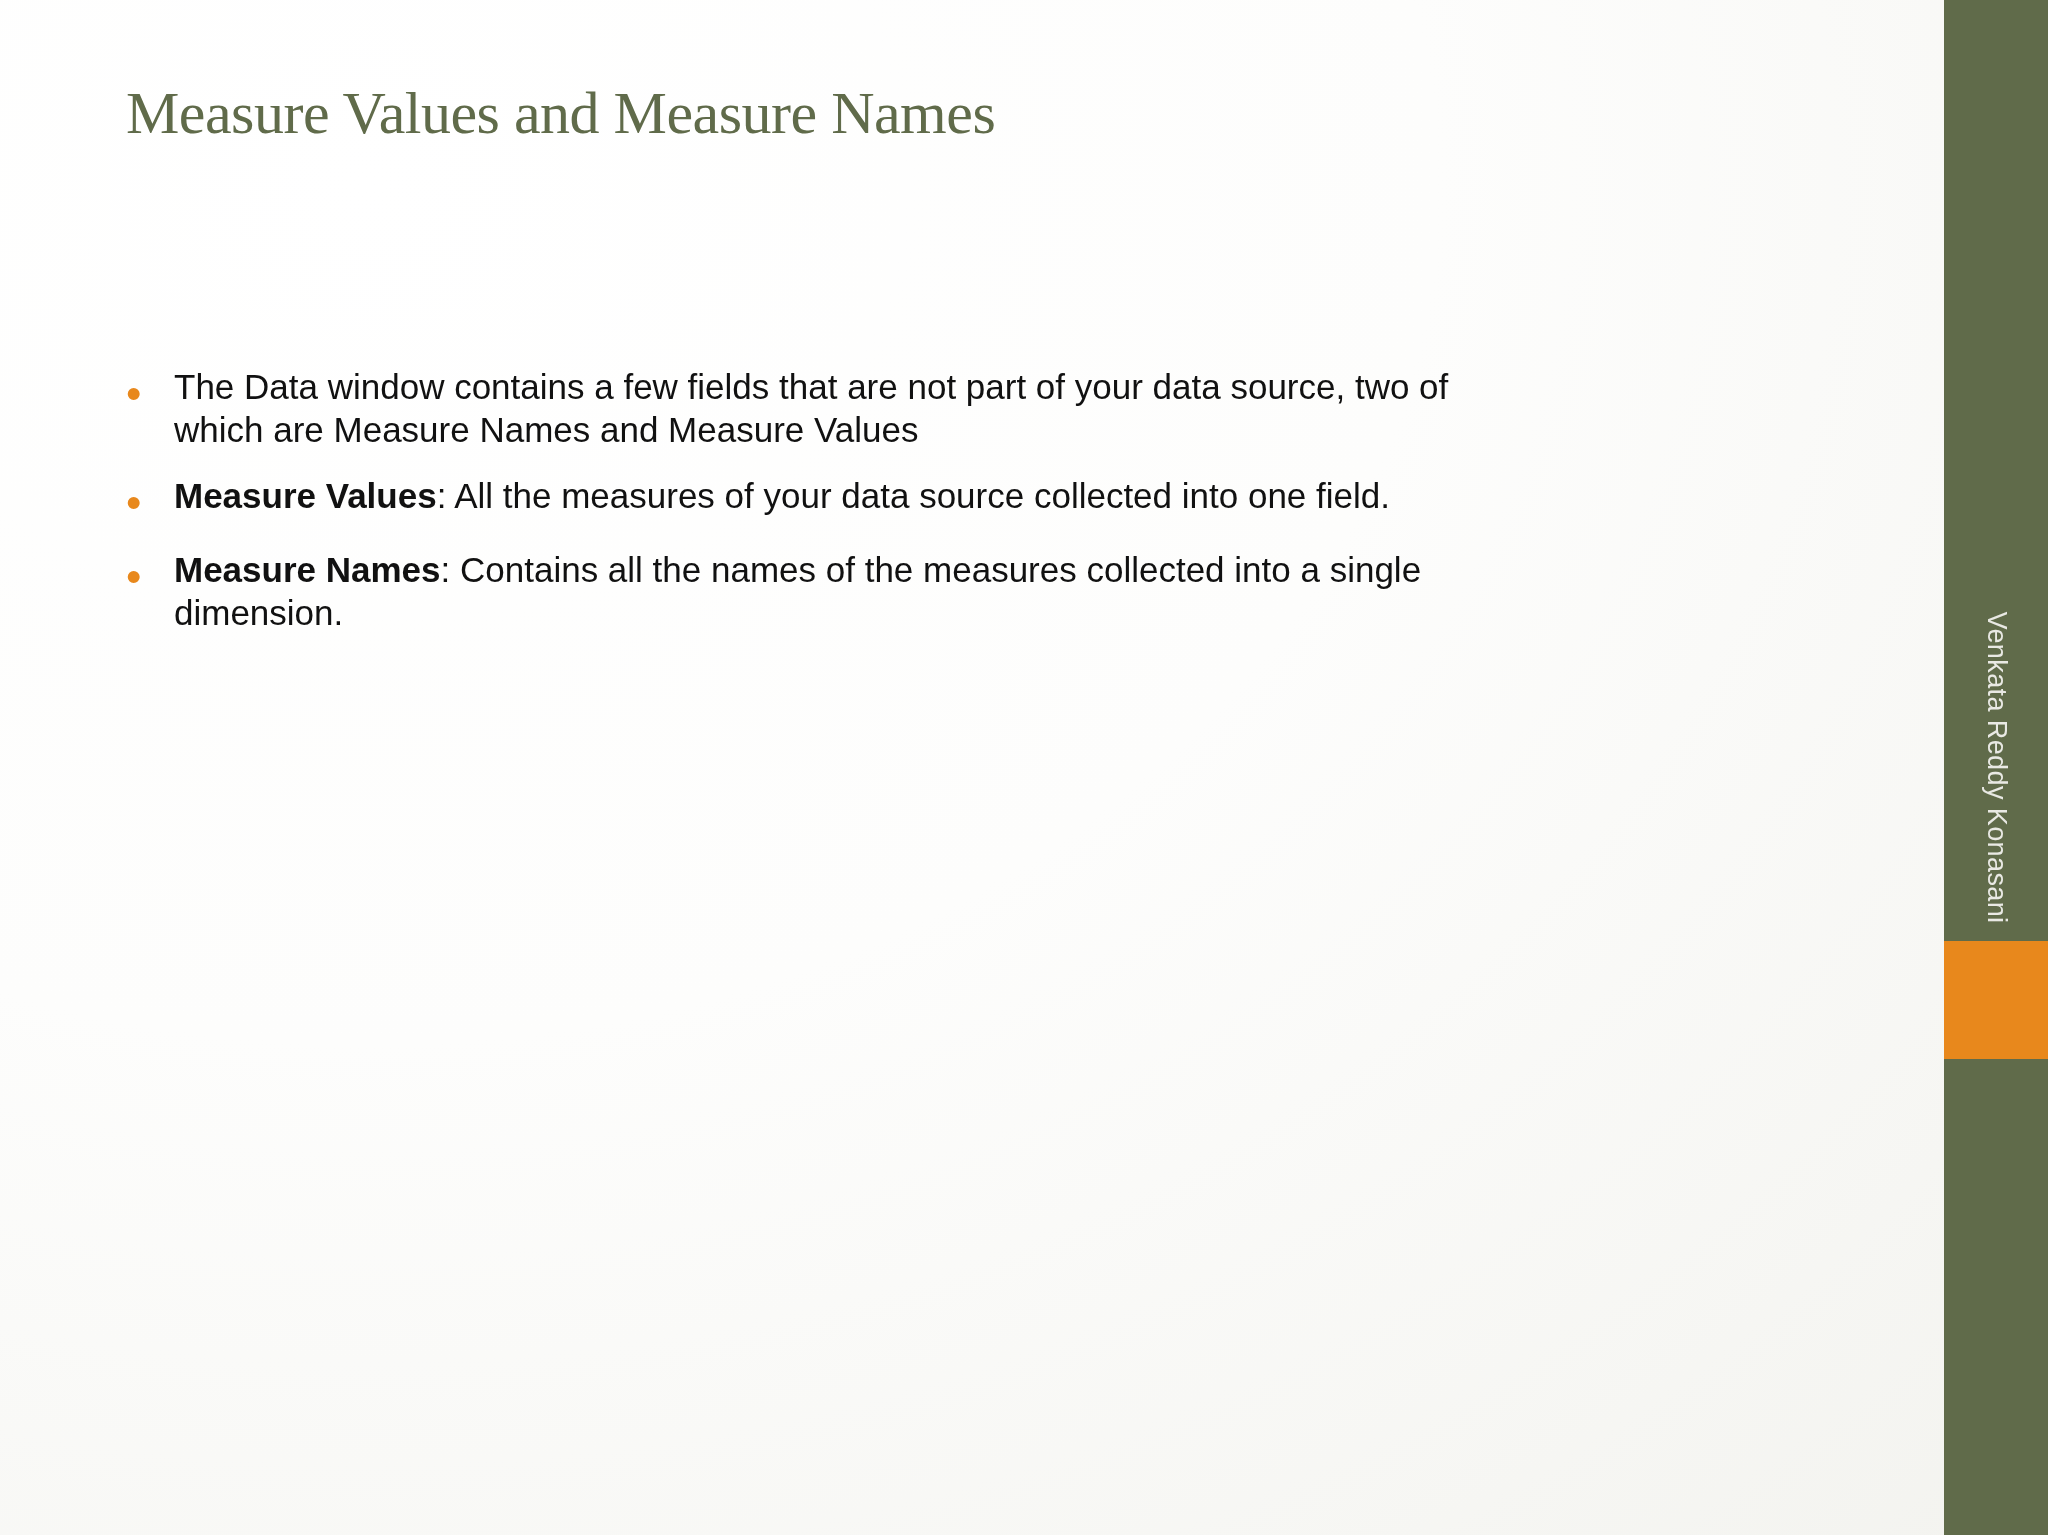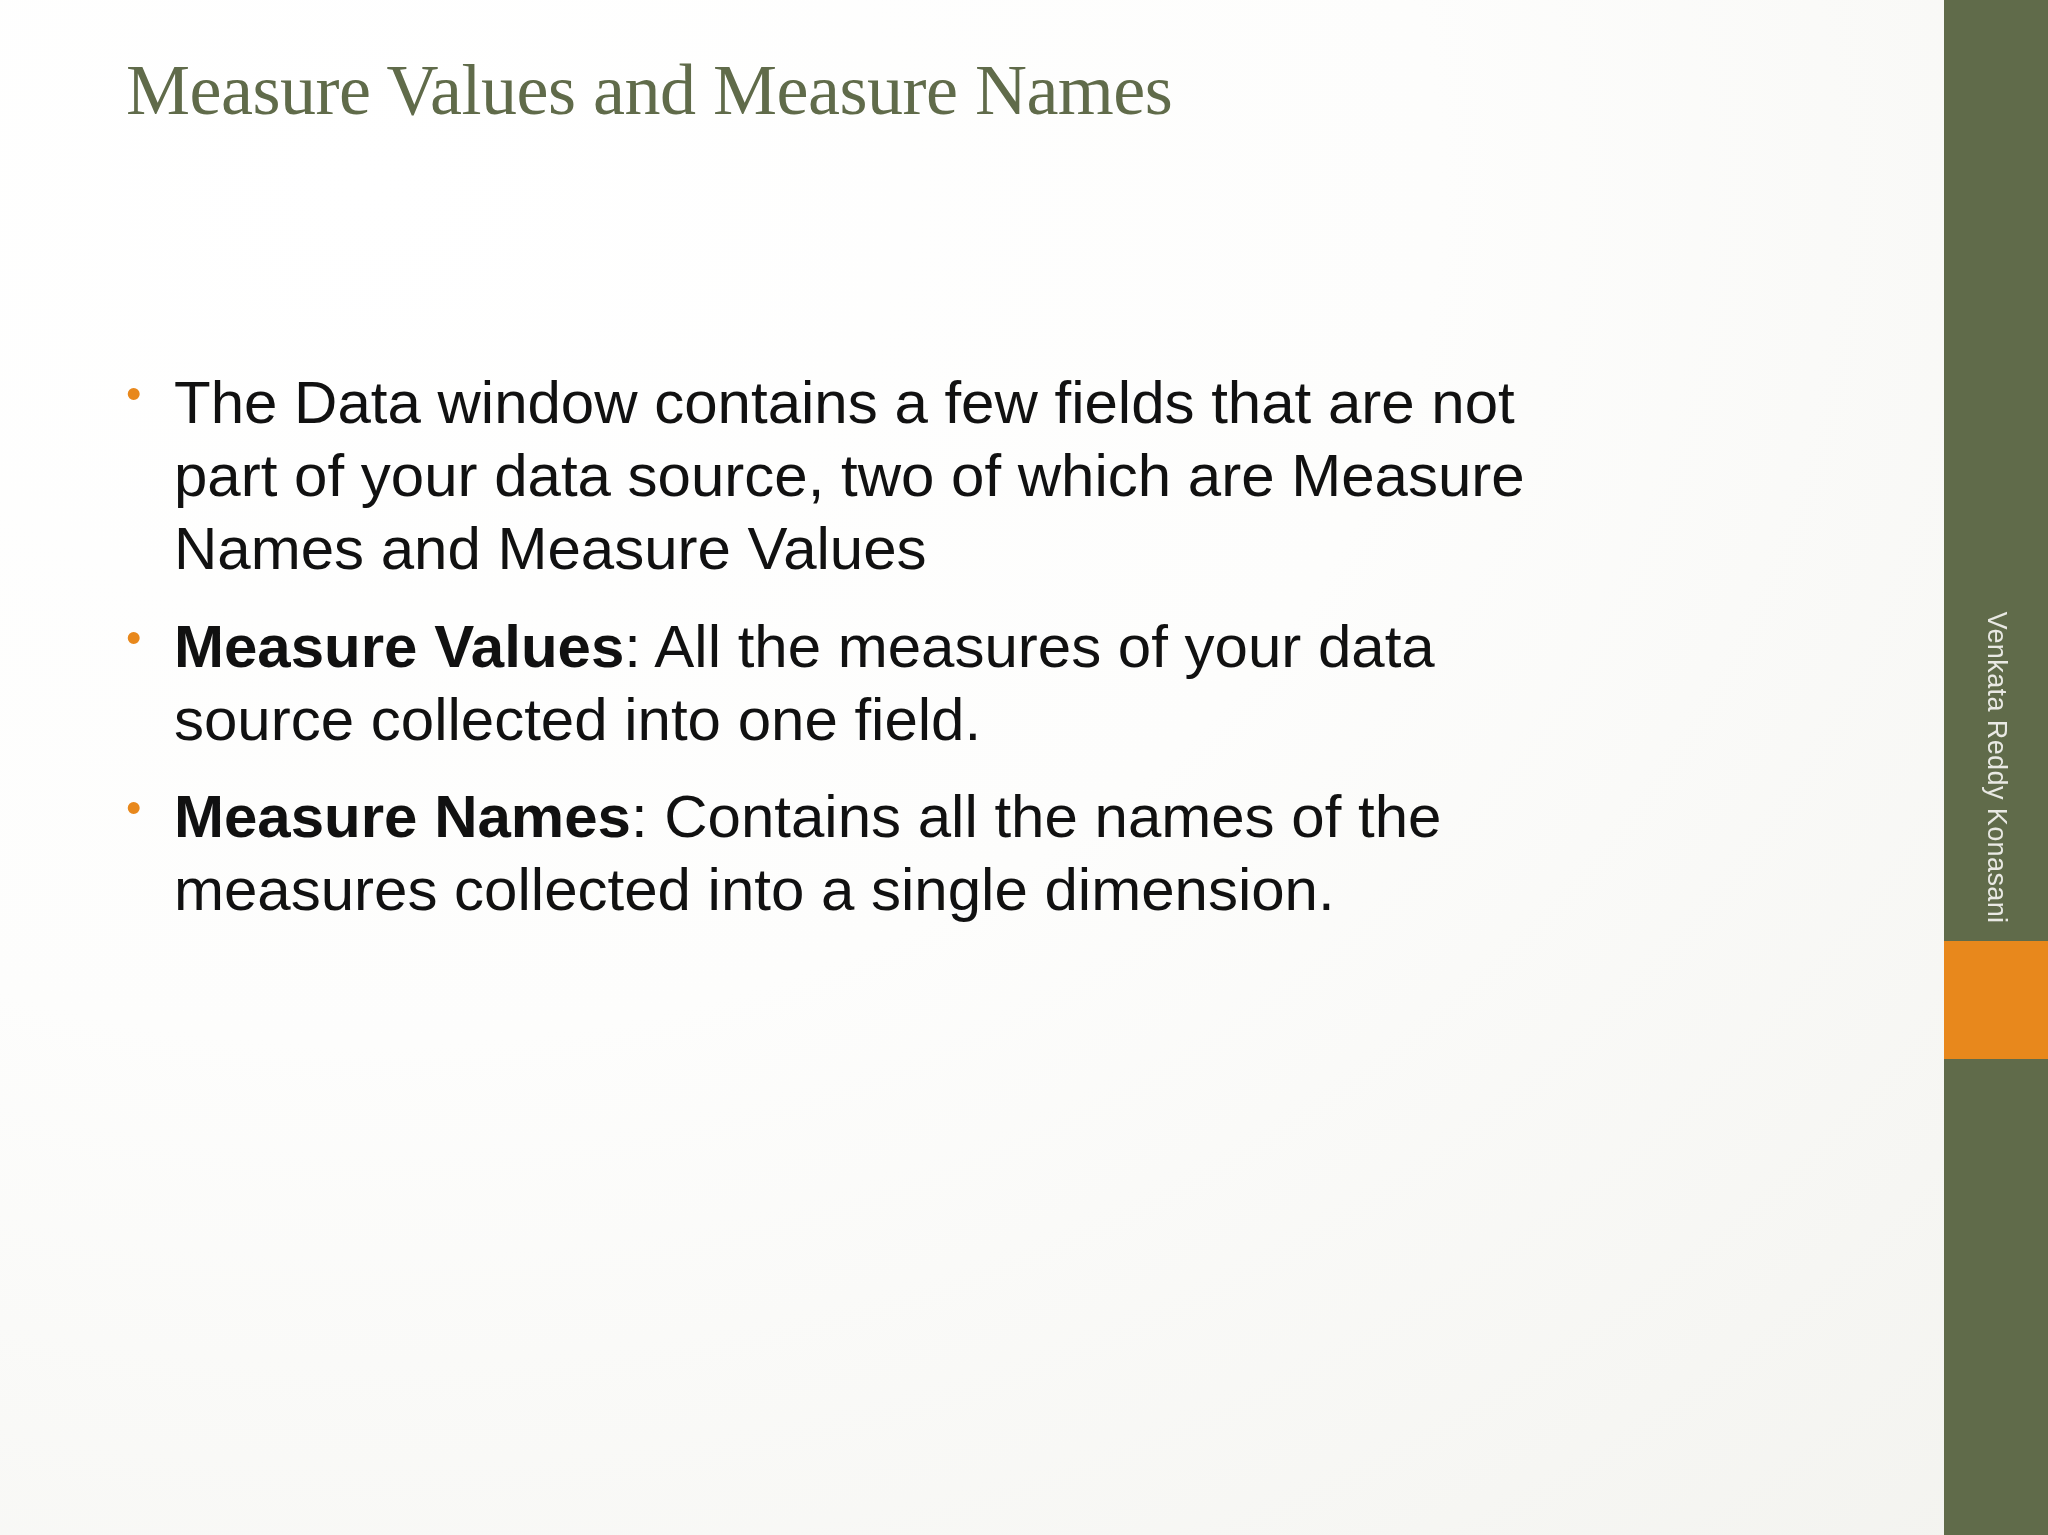--- a/index.html
+++ b/index.html
@@ -50,25 +50,25 @@
     color: #E9E9E4;
     font-size: 27px;
     font-family: "Liberation Sans", sans-serif;
     letter-spacing: 0.4px;
   }
 
   
   .title {
     position: absolute;
     left: 126px;
-    top: 50px;
+    top: 80px;
     width: 1490px;
     color: #606B4A;
     font-family: "Liberation Serif", serif;
-    font-size: 72px;
+    font-size: 60px;
     line-height: 1.12;
     font-weight: normal;
     letter-spacing: -0.5px;
   }
 
   
   .body {
     position: absolute;
     left: 126px;
     top: 366px;
@@ -84,21 +84,21 @@
     width: 48px;
     color: #E8881C;
     font-size: 44px;
     line-height: 1.0;
     padding-top: 6px;
     text-align: left;
   }
   .bullet-text {
     flex: 1 1 auto;
     color: #111111;
-    font-size: 60px;
+    font-size: 35px;
     line-height: 1.22;
     font-family: "Liberation Sans", sans-serif;
   }
   .bullet-text b {
     font-weight: bold;
     text-align: center;
   }
 </style>
 </head>
 <body>

